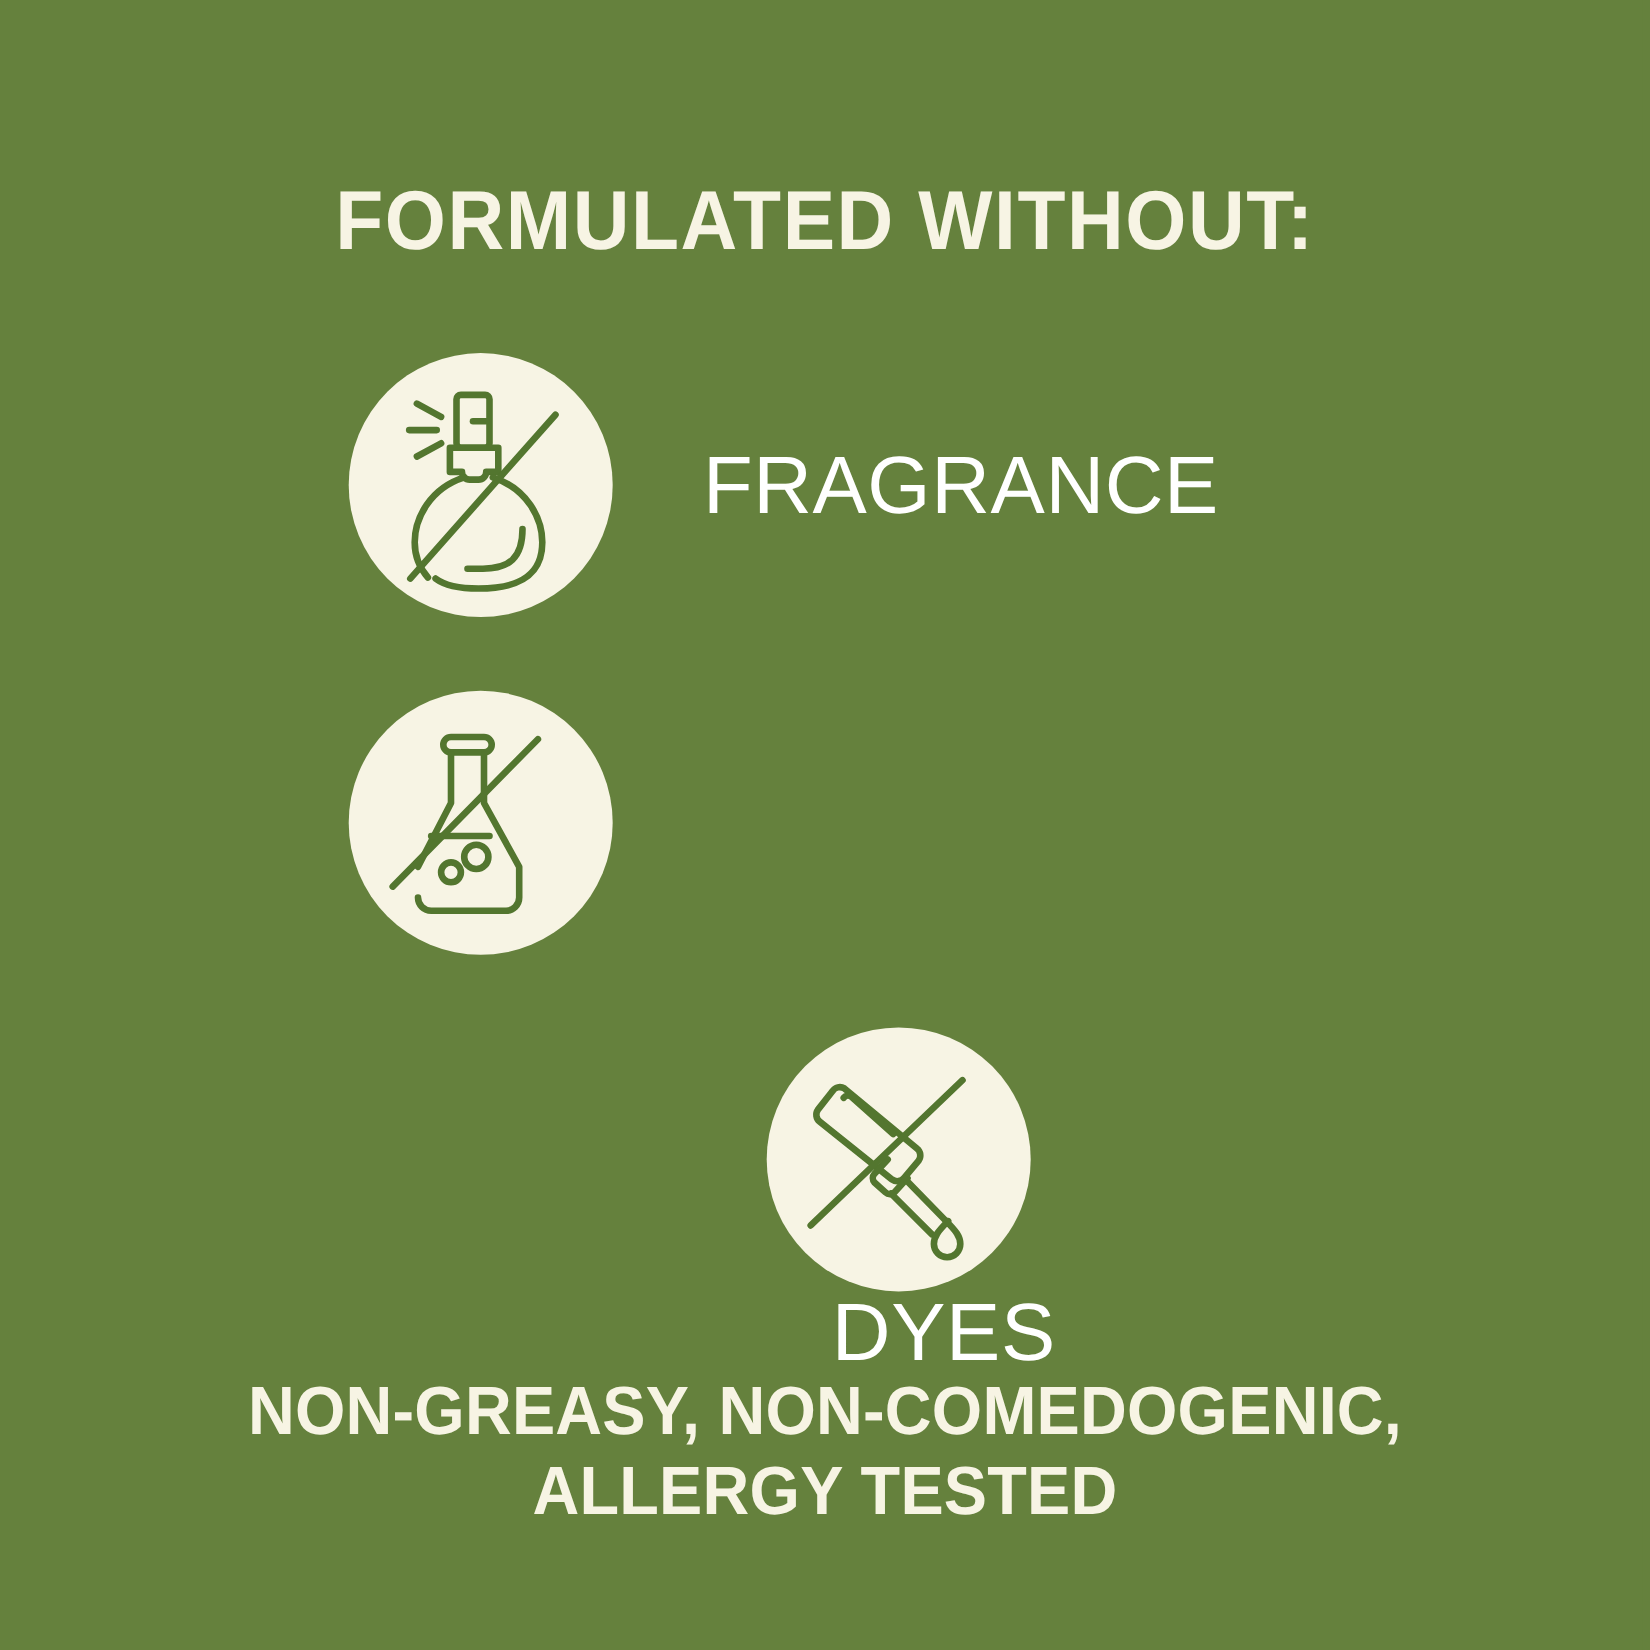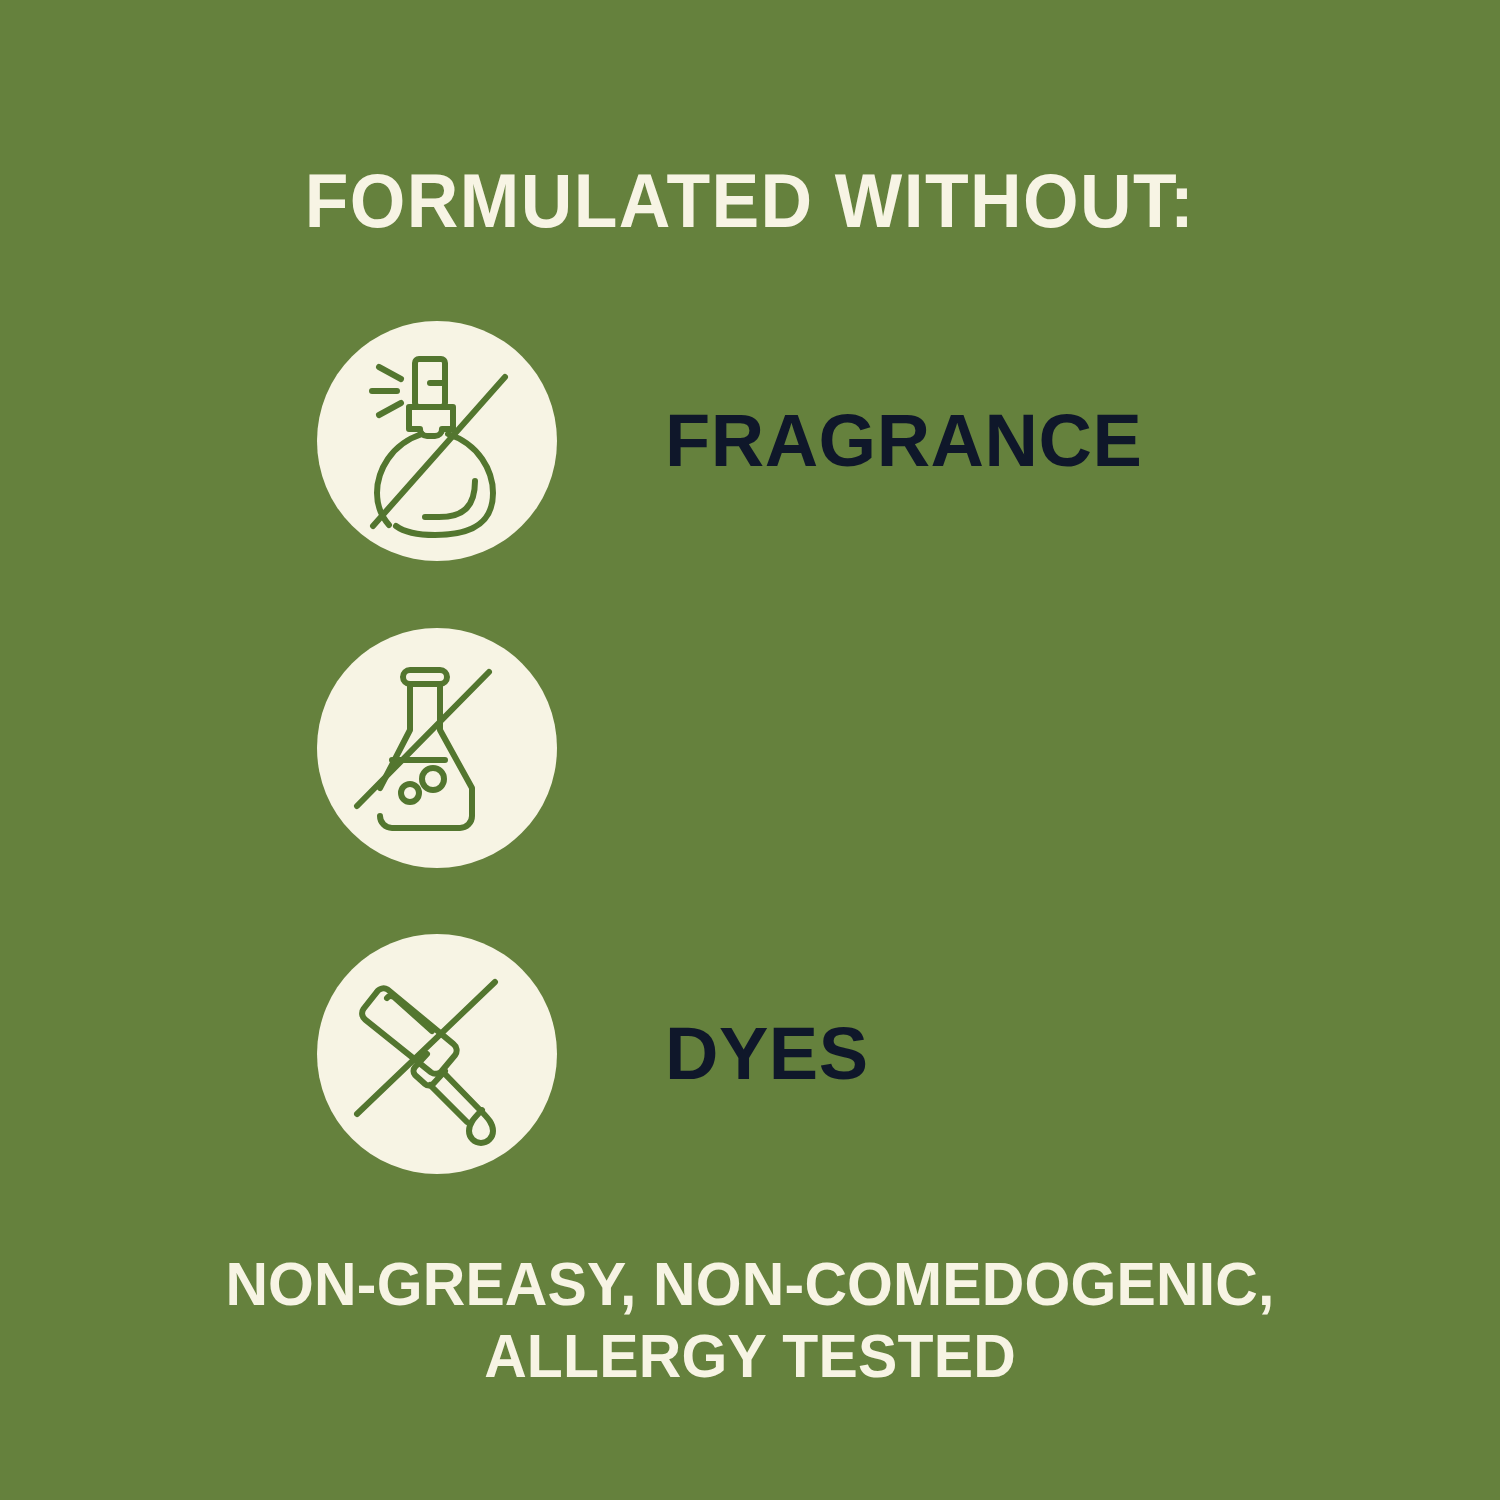--- a/index.html
+++ b/index.html
@@ -51,45 +51,45 @@
   .row {
     position: absolute;
     left: 317px;
     width: 1000px;
     height: 240px;
     display: flex;
     align-items: center;
   }
   .row-0 { top: 321px; }
   .row-1 { top: 628px; }
-  .row-2 { top: 934px; }
+  .row-2 { top: 934px; flex-direction: column; }
 
   .badge {
     position: relative;
     width: 240px;
     height: 240px;
     border-radius: 50%;
     background: #F7F4E4;
     flex: 0 0 auto;
   }
   .badge svg {
     position: absolute;
     left: 0;
     top: 0;
     width: 240px;
     height: 240px;
     display: block;
   }
 
   .row-label {
-    margin-left: 108px;
-    color: #0f172a;
+    margin-left: 82px;
+    color: #ffffff;
     font-size: 74px;
     line-height: 74px;
-    font-weight: 700;
+    font-weight: 400;
     letter-spacing: 0.5px;
     white-space: nowrap;
     -webkit-font-smoothing: antialiased;
   }
 
   
   #footer {
     position: absolute;
     left: 0;
     top: 1248px;

